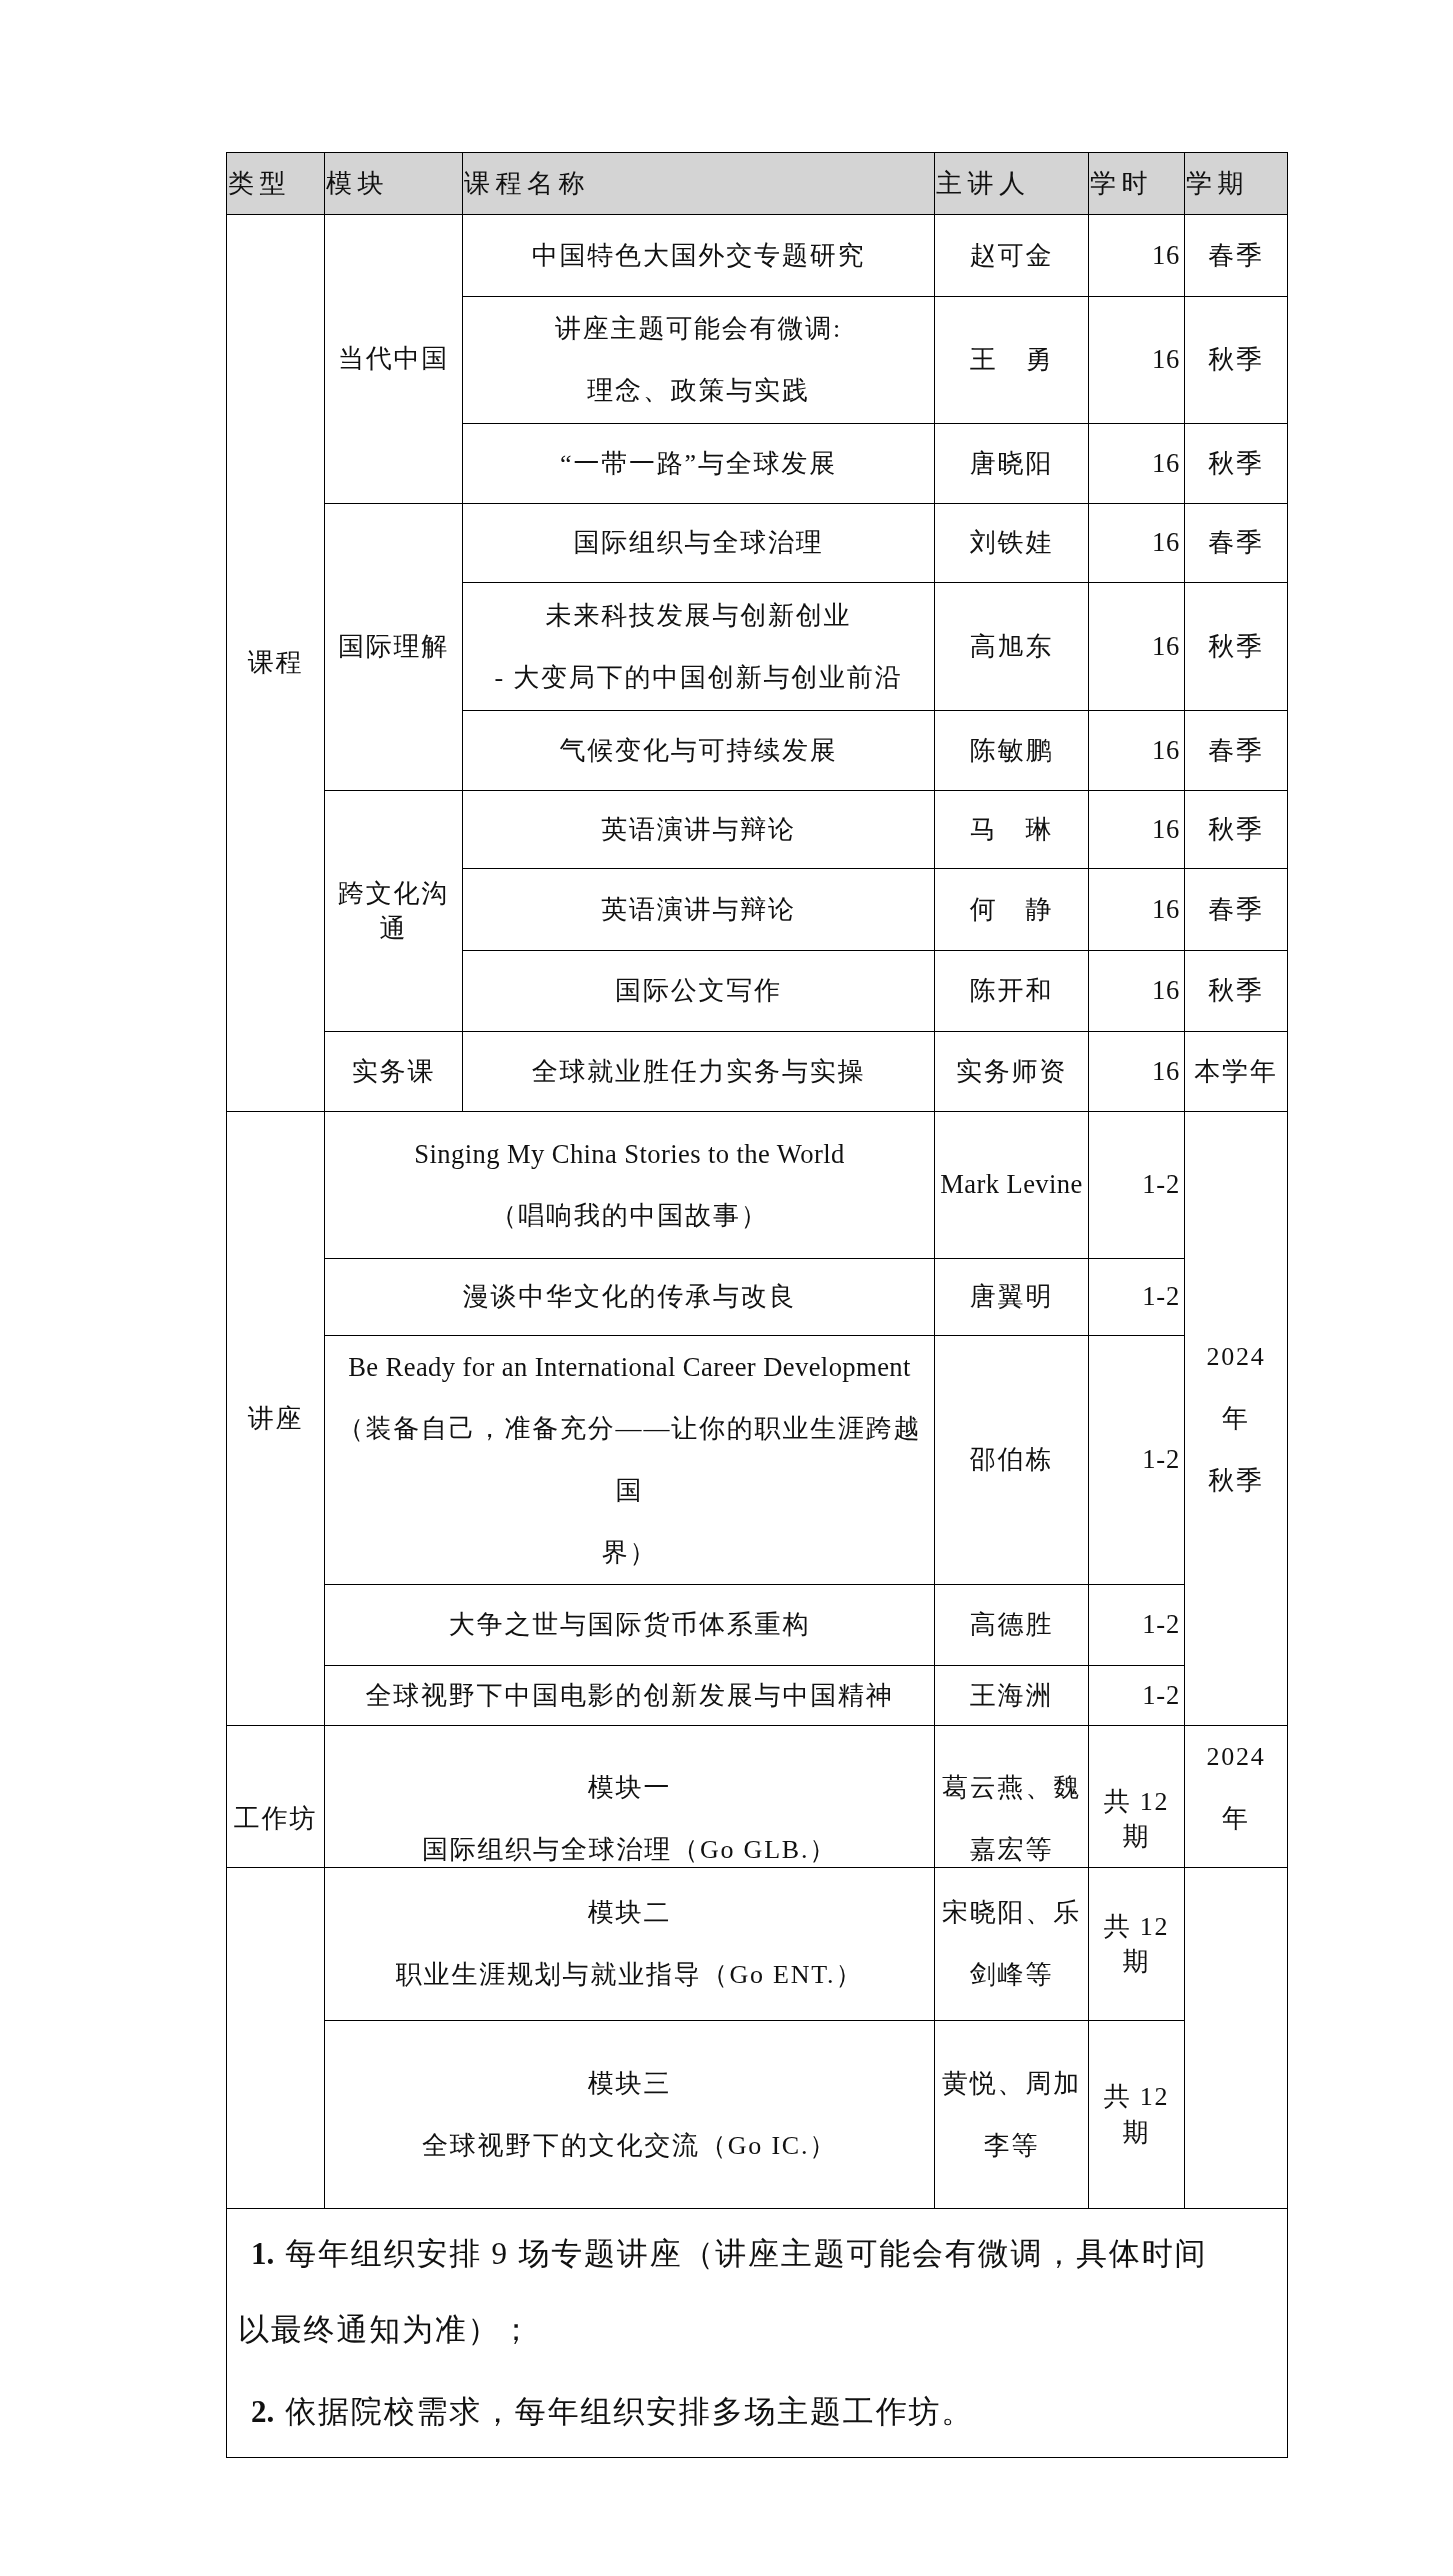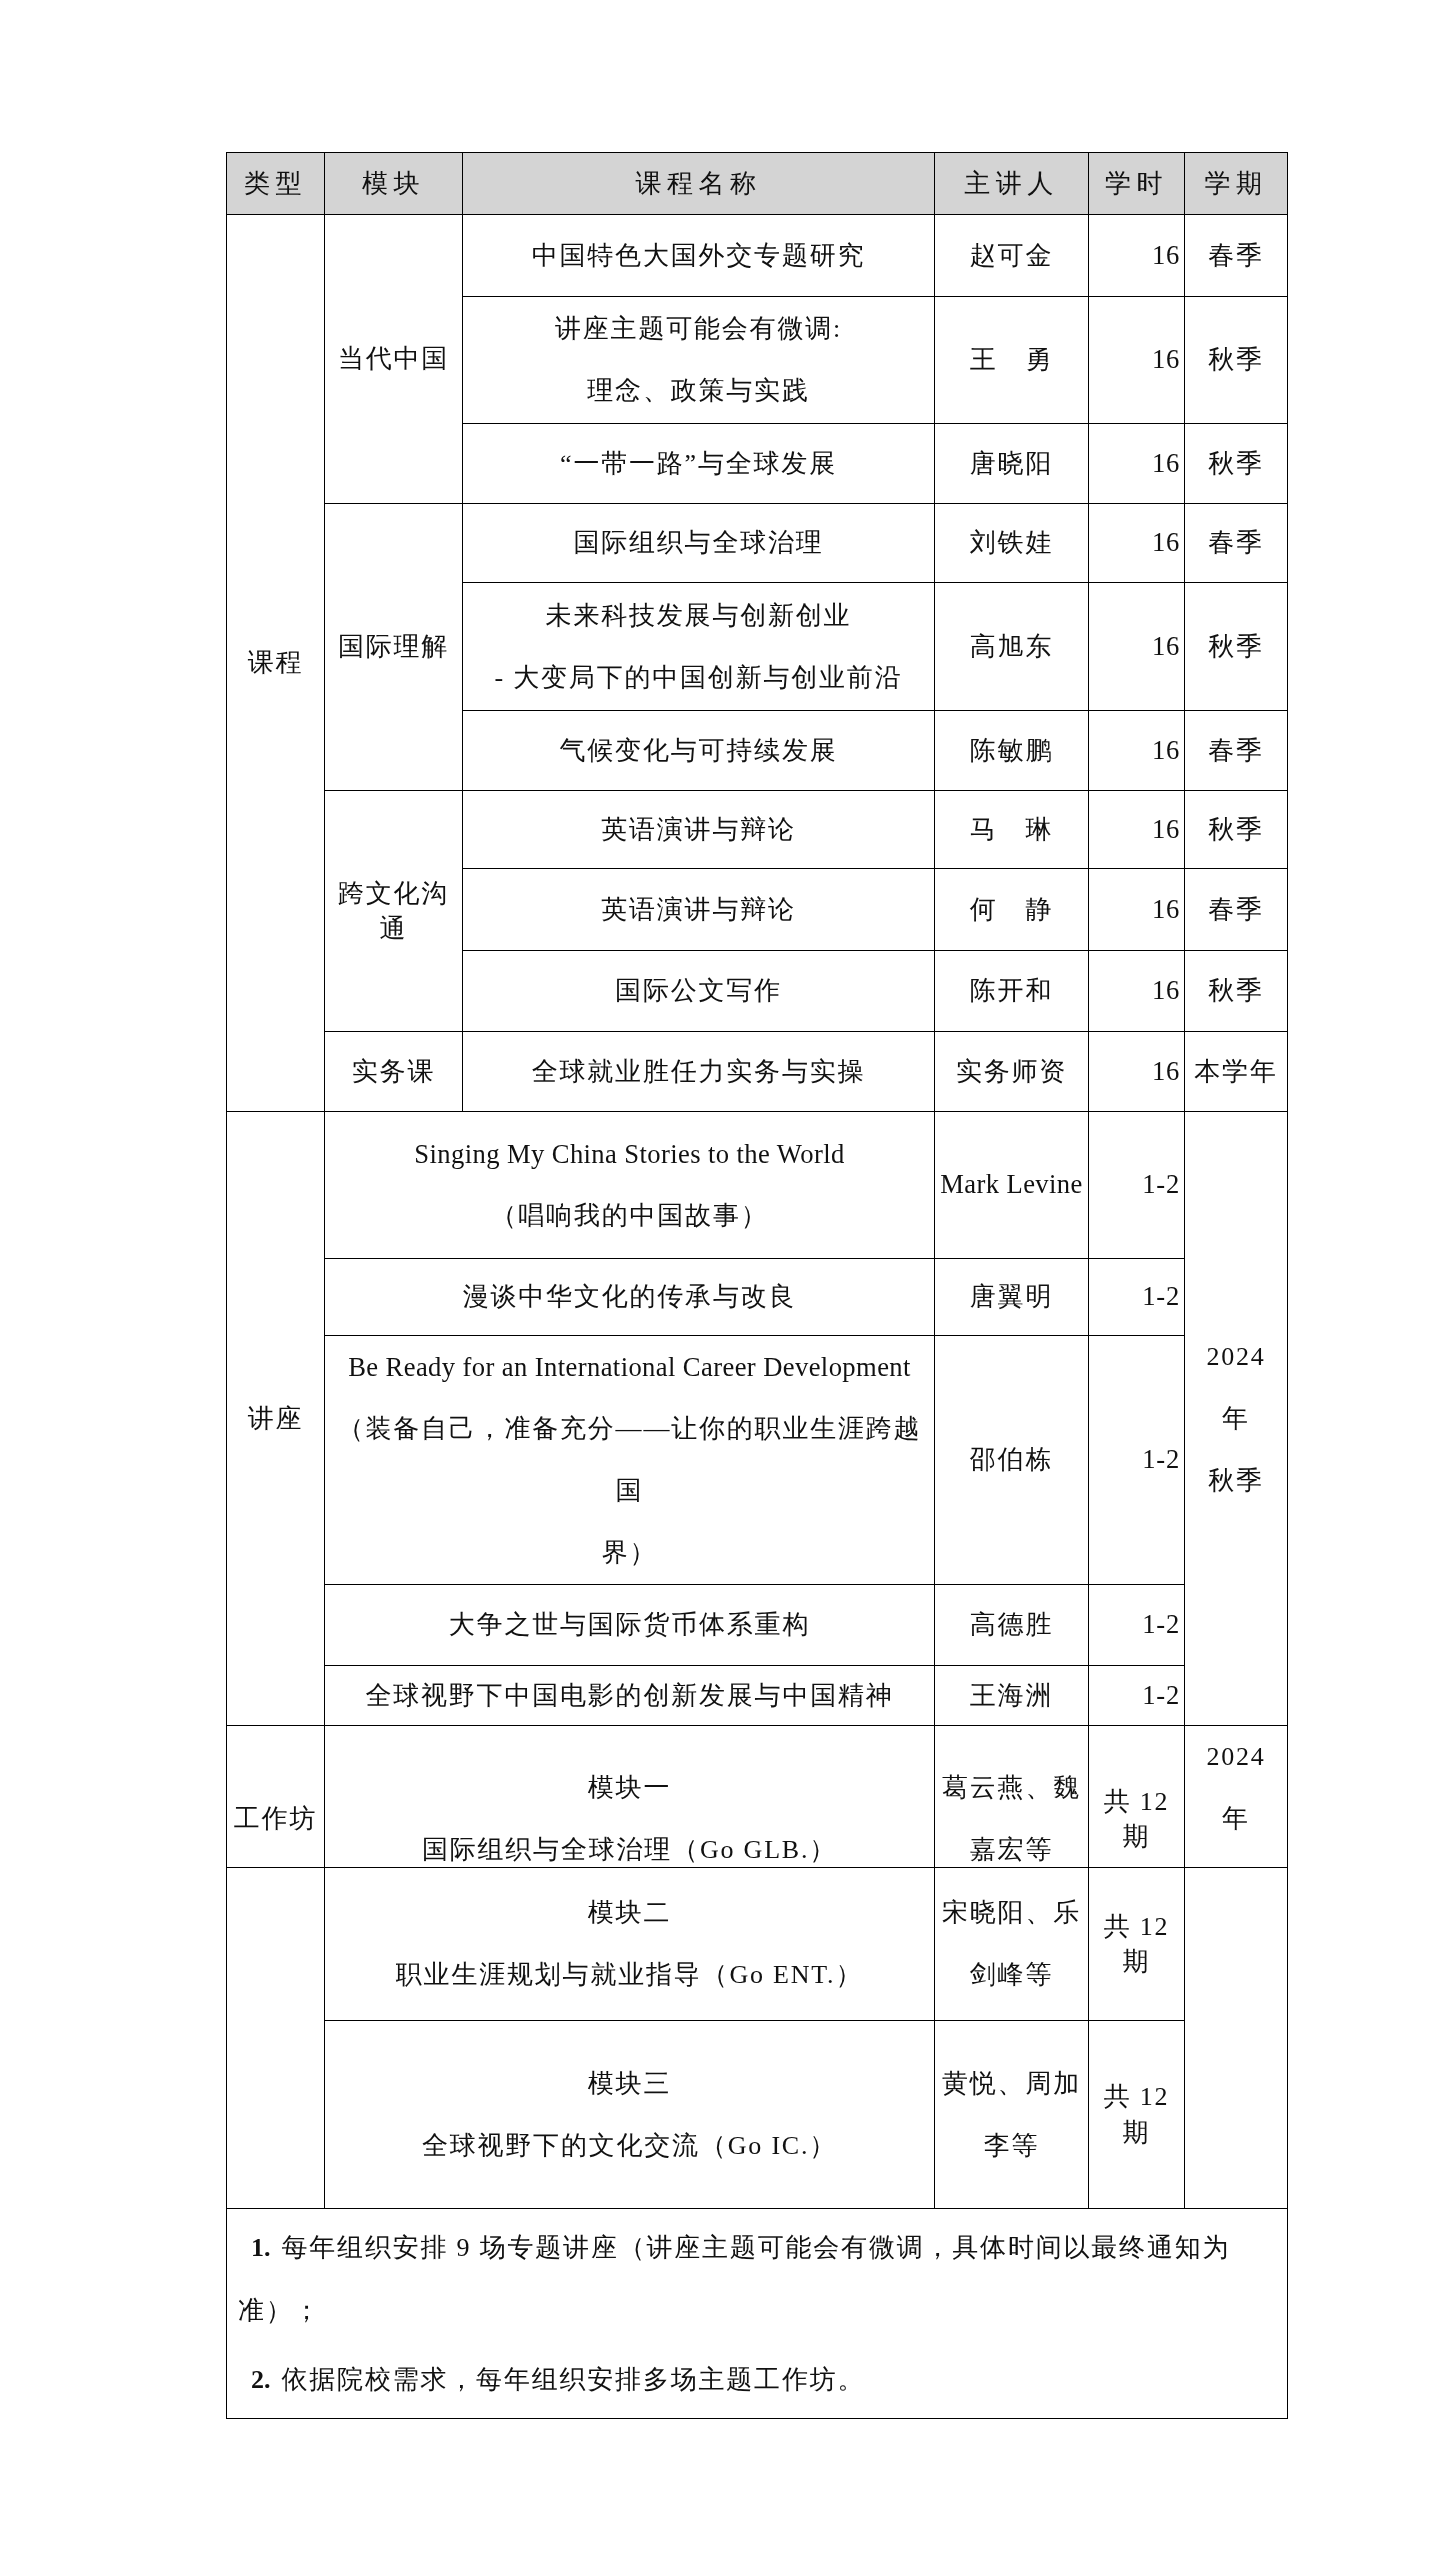--- a/index.html
+++ b/index.html
@@ -9,31 +9,31 @@
   }
   table.doc{
     position:absolute;left:226px;border-collapse:collapse;table-layout:fixed;
     background:#ffffff;border:1.8px solid #000;
   }
   #t1{top:152px;}
   #t2{top:1867px;font-family:Liberation Serif, serif;}
   th,td{border:0.9px solid #000;}
   th{
     background:#d4d4d4;font-weight:normal;font-size:26px;letter-spacing:5.5px;
-    text-align:center;vertical-align:middle;
+    text-align:left;vertical-align:middle;
   }
   td{
     text-align:center;vertical-align:middle;font-size:26px;letter-spacing:1.8px;
     padding:0 3.7px;line-height:1.35;
   }
   .ln{line-height:62px;}
   .en{font-size:26.6px;letter-spacing:0.4px;}
   .num{font-size:26.6px;letter-spacing:0.9px;text-align:right;}
   .notes-cell{text-align:left;vertical-align:middle;padding:7.3px 11px;}
-  .notes-cell p{margin:0;line-height:63px;max-width:994px;text-indent:13px;font-size:26px;letter-spacing:1.8px;}
+  .notes-cell p{margin:0;line-height:76px;max-width:994px;text-indent:13px;font-size:31px;letter-spacing:1.8px;}
   .notes-cell p + p{margin-top:5.5px;}
   .note-label{font-weight:bold;margin-right:11px;letter-spacing:0;}
 </style>
 </head>
 <body>
 
 <table class="doc" id="t1">
   <colgroup>
     <col style="width:98px">
       <col style="width:138px">

